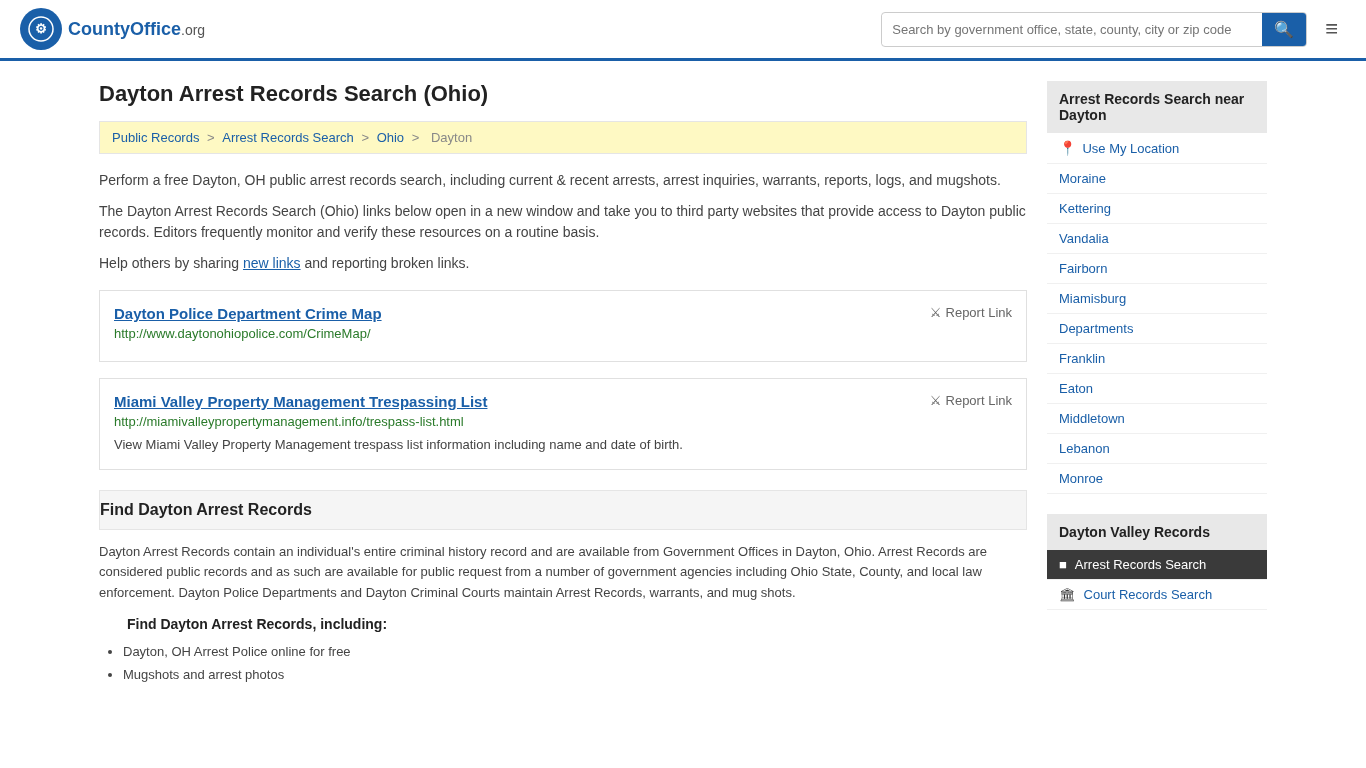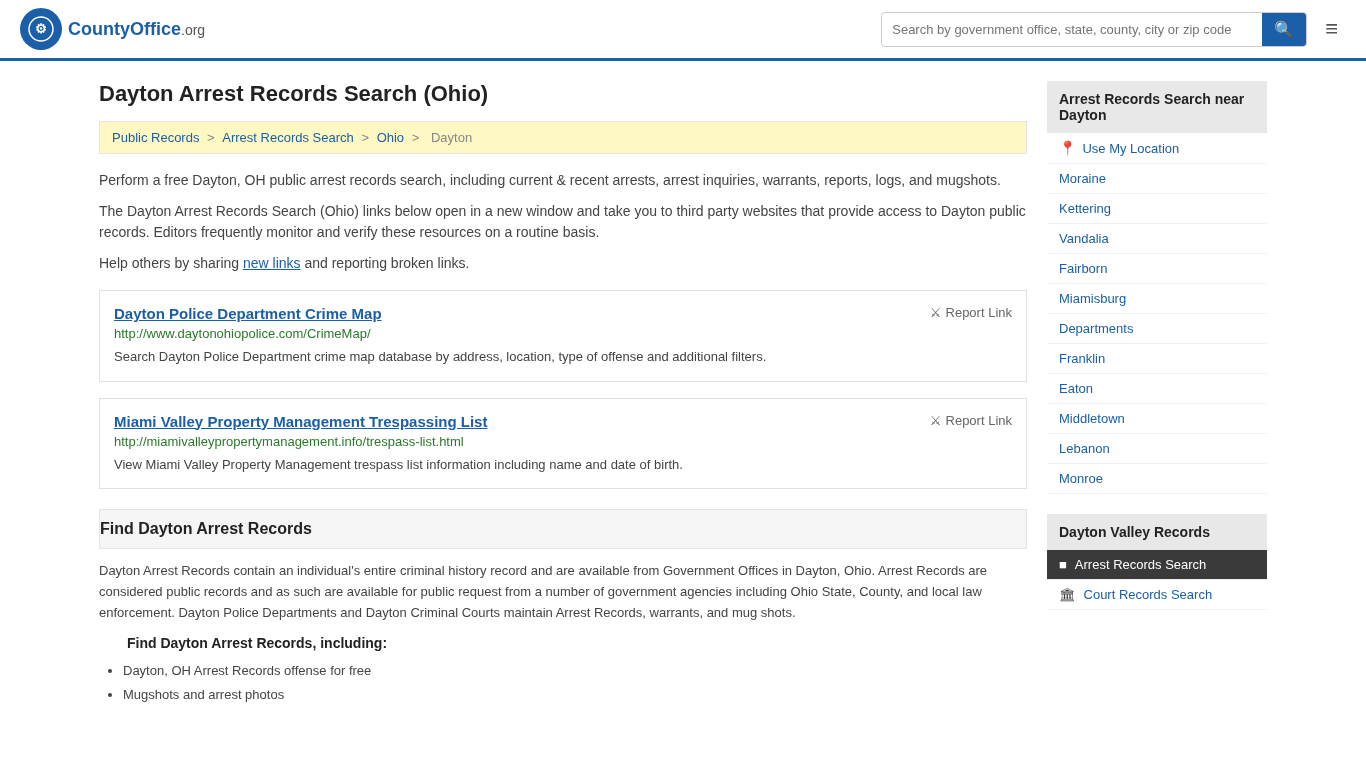--- a/index.html
+++ b/index.html
@@ -289,40 +289,39 @@
 
     <div class="link-card">
       <div class="link-card-header">
         <span class="link-card-title">Dayton Police Department Crime Map</span>
         <div class="report-link">
           <span>⚔</span>
           <span>Report Link</span>
         </div>
       </div>
       <div class="link-card-url">http://www.daytonohiopolice.com/CrimeMap/</div>
-      <div class="link-card-desc">Search Dayton Police Department crime map database by address, location, type of offense and additional filters.</div>
     </div>
 
     <div class="link-card">
       <div class="link-card-header">
         <span class="link-card-title">Miami Valley Property Management Trespassing List</span>
         <div class="report-link">
           <span>⚔</span>
           <span>Report Link</span>
         </div>
       </div>
       <div class="link-card-url">http://miamivalleypropertymanagement.info/trespass-list.html</div>
       <div class="link-card-desc">View Miami Valley Property Management trespass list information including name and date of birth.</div>
     </div>
 
     <div class="section-heading">Find Dayton Arrest Records</div>
     <p class="section-text">Dayton Arrest Records contain an individual's entire criminal history record and are available from Government Offices in Dayton, Ohio. Arrest Records are considered public records and as such are available for public request from a number of government agencies including Ohio State, County, and local law enforcement. Dayton Police Departments and Dayton Criminal Courts maintain Arrest Records, warrants, and mug shots.</p>
     <p class="sub-heading">Find Dayton Arrest Records, including:</p>
     <ul class="bullet-list">
-      <li>Dayton, OH Arrest Records offense for free</li>
+      <li>Dayton, OH Arrest Police online for free</li>
       <li>Mugshots and arrest photos</li>
     </ul>
   </div>
 
   <div class="sidebar">
 
     <div class="sidebar-box">
       <div class="sidebar-heading">Arrest Records Search near Dayton</div>
       <div class="sidebar-item location-icon">
         <span class="pin-icon">📍</span>

